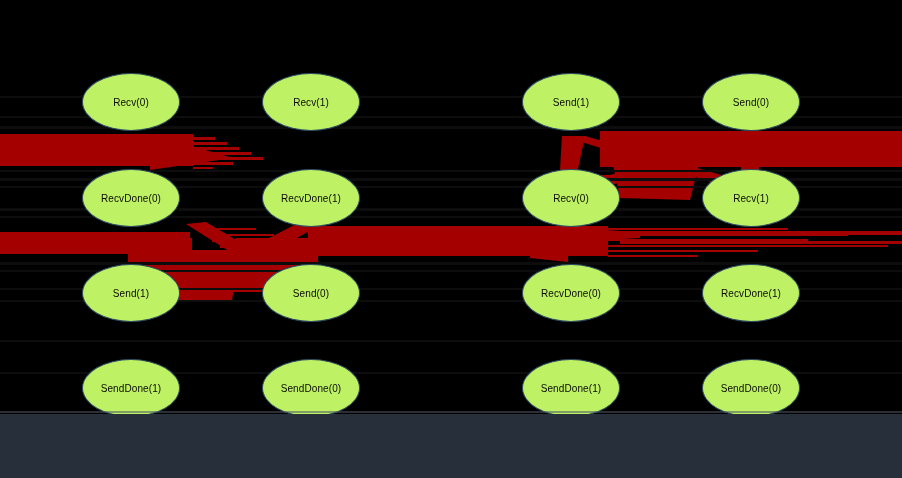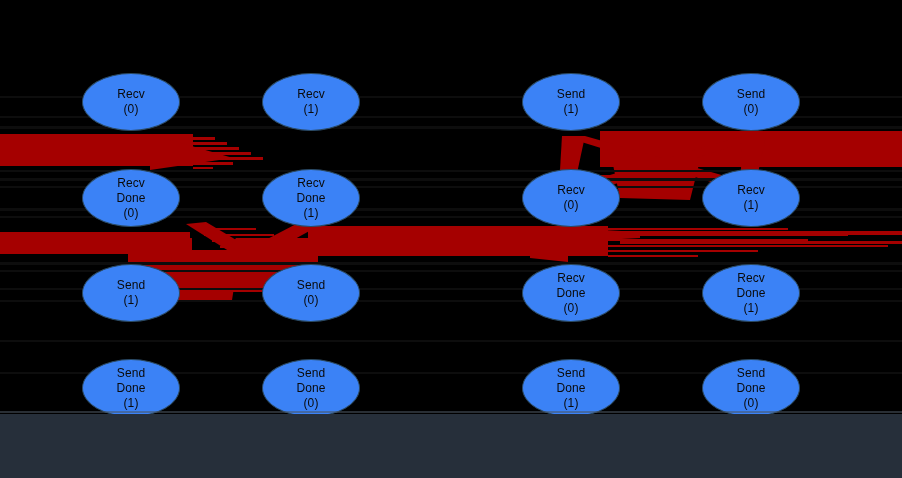--- a/index.html
+++ b/index.html
@@ -22,27 +22,27 @@
 
   
   #edge-layer{position:absolute;left:0;top:0;width:902px;height:478px;}
 
   
   #node-layer{position:absolute;left:0;top:0;width:902px;height:478px;}
   .node{
     position:absolute;
     width:98px;height:58px;
     margin-left:-49px;margin-top:-29px;
-    background:#3b82f6;
+    background:#bef264;
     border:1px solid #2b4a63;
     border-radius:50% / 50%;
-    display:flex;flex-direction:column;
+    display:flex;flex-direction:row;
     align-items:center;justify-content:center;
     color:#0a0a0a;
-    font-size:12px;
+    font-size:10px;
     line-height:15px;
     text-align:center;
     box-sizing:border-box;
     letter-spacing:.1px;
   }
   .node .ln{display:block;white-space:nowrap;}
 </style>
 </head>
 <body>
 

